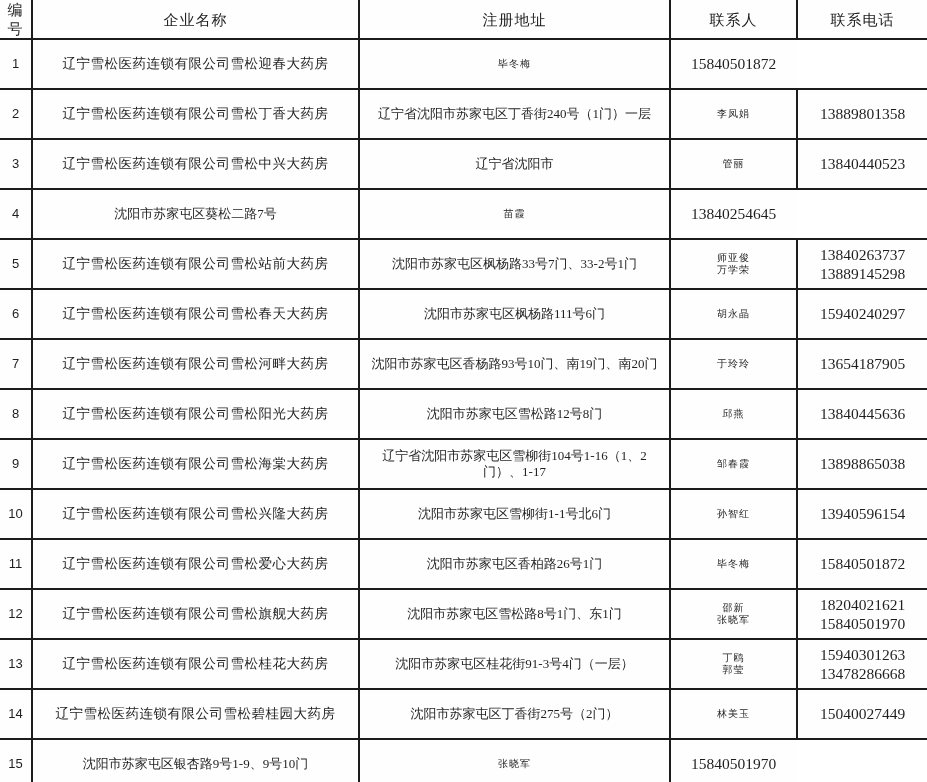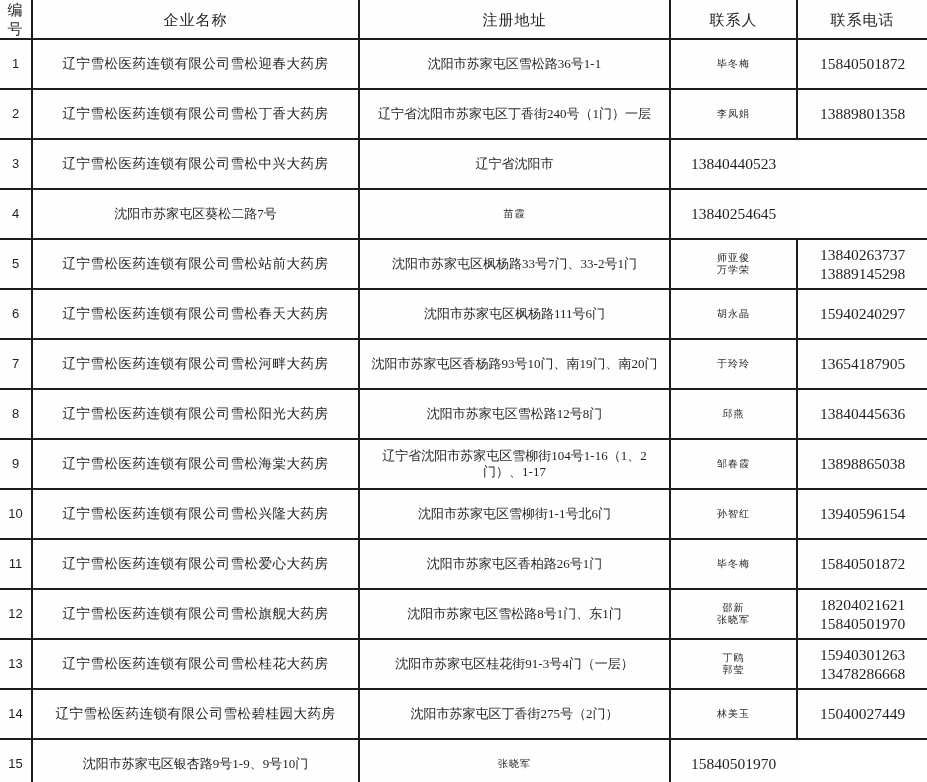--- a/index.html
+++ b/index.html
@@ -70,37 +70,37 @@
     <div class="cell">企业名称</div>
     <div class="cell">注册地址</div>
     <div class="cell">联系人</div>
     <div class="cell">联系电话</div>
   </div>
 
   <div id="rows-container">
   <div class="trow data-row">
     <div class="cell c-id">1</div>
     <div class="cell c-name">辽宁雪松医药连锁有限公司雪松迎春大药房</div>
-    <div class="cell c-addr">沈阳市苏家屯区雪松路36号1-1</div>
     <div class="cell c-contact">毕冬梅</div>
     <div class="cell c-phone">15840501872</div>
   </div>
 
   <div class="trow data-row">
     <div class="cell c-id">2</div>
     <div class="cell c-name">辽宁雪松医药连锁有限公司雪松丁香大药房</div>
     <div class="cell c-addr">辽宁省沈阳市苏家屯区丁香街240号（1门）一层</div>
     <div class="cell c-contact">李凤娟</div>
     <div class="cell c-phone">13889801358</div>
   </div>
 
   <div class="trow data-row">
     <div class="cell c-id">3</div>
     <div class="cell c-name">辽宁雪松医药连锁有限公司雪松中兴大药房</div>
     <div class="cell c-addr">辽宁省沈阳市</div>
+    <div class="cell c-contact">管丽</div>
     <div class="cell c-phone">13840440523</div>
   </div>
 
   <div class="trow data-row">
     <div class="cell c-id">4</div>
     <div class="cell c-addr">沈阳市苏家屯区葵松二路7号</div>
     <div class="cell c-contact">苗霞</div>
     <div class="cell c-phone">13840254645</div>
   </div>
 

